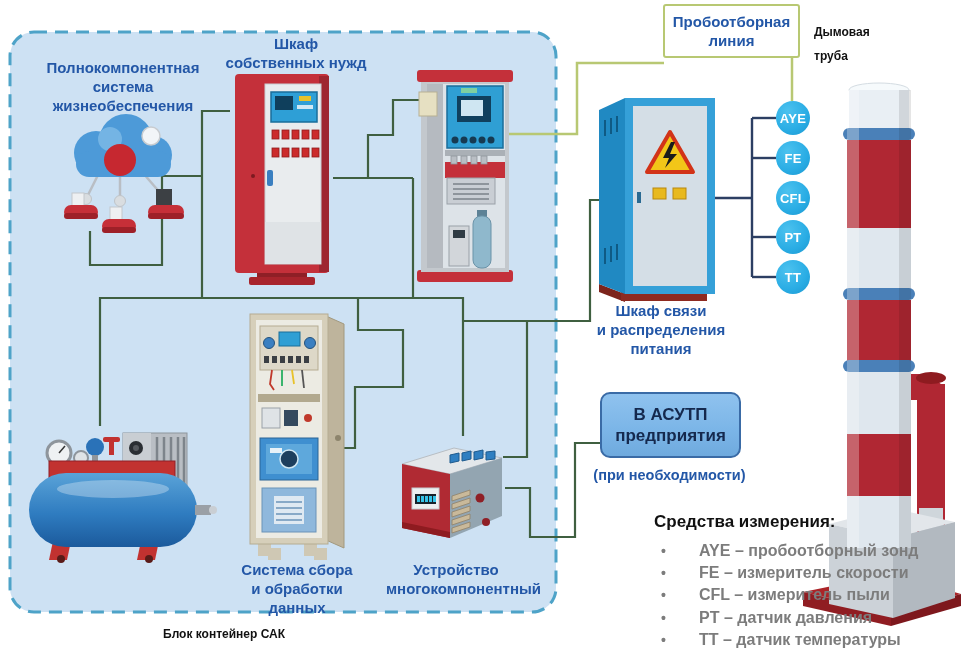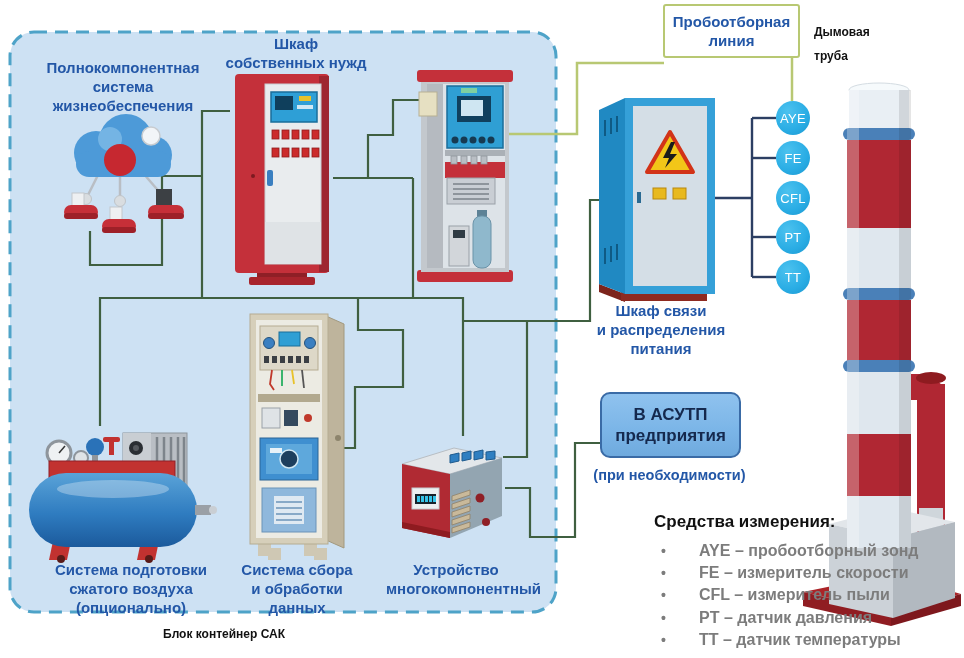--- a/index.html
+++ b/index.html
@@ -18,21 +18,21 @@
        font-size:15px;line-height:19px;text-align:center;white-space:pre-line;}
   .asutp-box{position:absolute;z-index:3;left:600px;top:392px;width:141px;height:66px;
        background:linear-gradient(180deg,#8fc2ee 0%,#7cb6e8 55%,#6faade 100%);
        border:2.5px solid #3a6ba6;border-radius:10px;box-sizing:border-box;
        display:flex;align-items:center;justify-content:center;color:#15294e;font-weight:bold;
        font-size:17px;line-height:21px;text-align:center;white-space:pre-line;}
   .asutp-note{position:absolute;z-index:3;left:587px;top:467px;width:165px;text-align:center;
        color:#2357a7;font-weight:bold;font-size:14.5px;}
   .sensor{position:absolute;z-index:3;width:34px;height:34px;border-radius:50%;
        background:radial-gradient(circle at 35% 30%,#4cc2ef 0%,#29ace4 60%,#1b97cf 100%);
-       display:flex;align-items:center;justify-content:center;color:#ffffff;font-weight:normal;
+       display:flex;align-items:center;justify-content:center;color:#ffffff;font-weight:bold;
        font-size:13px;letter-spacing:.3px;}
   .legend-title{position:absolute;z-index:3;left:654px;top:512px;color:#111;font-weight:bold;font-size:17px;}
   .legend{position:absolute;z-index:3;left:658px;top:540px;width:300px;color:#7c7c7c;
        font-size:16px;font-weight:600;}
   .legend-row{display:flex;height:22.2px;align-items:center;}
   .legend-bullet{width:38px;padding-left:3px;font-size:14px;}
 </style>
 </head>
 <body>
 
@@ -344,22 +344,20 @@
   <div class="sampling-box">Пробоотборная
 линия</div>
 
   <div class="title-black" style="left:814px;top:20px;width:140px;">Дымовая
 труба</div>
 
   <div class="lbl" style="left:23px;top:58px;width:200px;">Полнокомпонентная система
 жизнеобеспечения</div>
   <div class="lbl" style="left:216px;top:34px;width:160px;">Шкаф
 собственных нужд</div>
-  <div class="lbl" style="left:21px;top:560px;width:220px;">Система подготовки
-сжатого воздуха (опционально)</div>
   <div class="lbl" style="left:227px;top:560px;width:140px;">Система сбора
 и обработки данных</div>
   <div class="lbl" style="left:386px;top:560px;width:140px;">Устройство
 многокомпонентный</div>
 
   <div class="lbl" style="left:581px;top:301px;width:160px;">Шкаф связи
 и распределения
 питания</div>
   <div class="asutp-box">В АСУТП
 предприятия</div>

